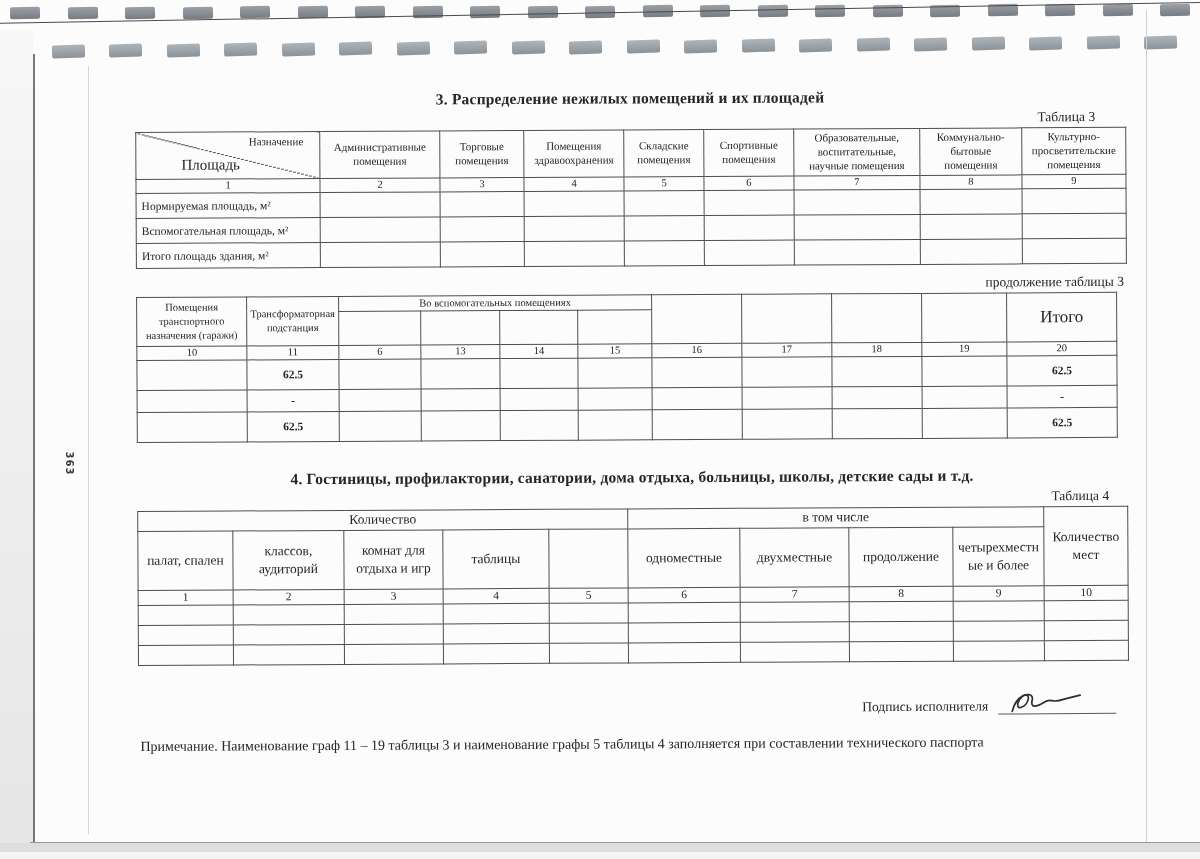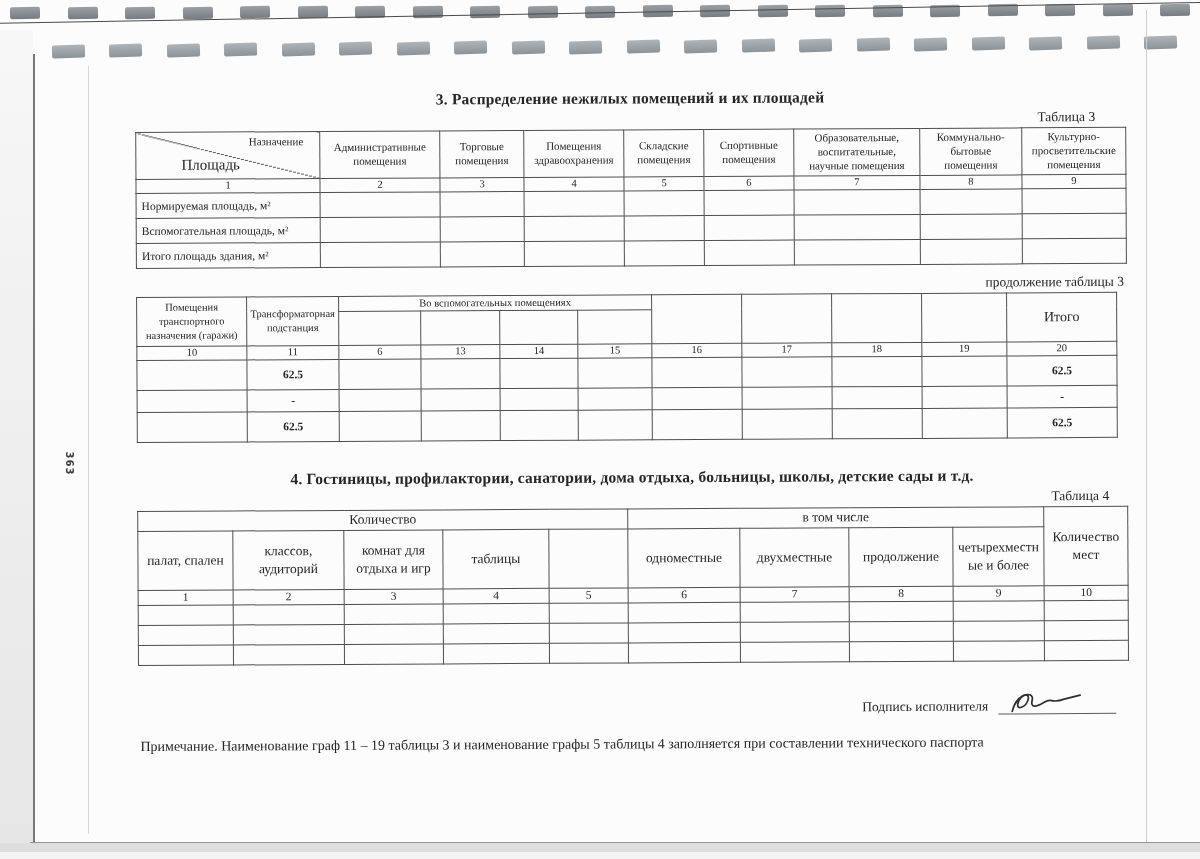--- a/index.html
+++ b/index.html
@@ -44,21 +44,21 @@
   .corner{position:relative;padding:0;
           background:linear-gradient(to top right,transparent 49.6%,#555 49.6%,#555 50.5%,transparent 50.5%);}
   .corner .c-top{position:absolute;top:3px;right:16px;font-size:11px;}
   .corner .c-bottom{position:absolute;bottom:4px;left:5px;font-size:15px;margin-left:40px;}
   
   #table3c{width:980px;}
   #table3c td{font-size:10.5px;line-height:1.3;overflow-wrap:break-word;}
   #table3c .numrow td{font-size:10.5px;height:13px;line-height:1;}
   #table3c .r1 td{height:29px;} #table3c .r2 td{height:21px;} #table3c .r3 td{height:29px;}
   #table3c .val{font-size:11.5px;font-weight:bold;}
-  #table3c .itogo{font-size:14px;border-radius:19px;}
+  #table3c .itogo{font-size:17px;border-radius:19px;}
   
   #table4{width:990px;}
   #table4 td{font-size:13.5px;line-height:1.3;overflow-wrap:break-word;}
   #table4 .grouprow td{height:19px;}
   #table4 .subrow td{height:58px;}
   #table4 .numrow td{font-size:11.5px;height:14px;line-height:1;}
   #table4 .datarow td{height:19px;}
 
   .sig-row{display:flex;justify-content:flex-end;align-items:flex-end;margin-top:26px;padding-right:12px;}
   .sig-label{font-size:13.5px;margin-right:10px;}

